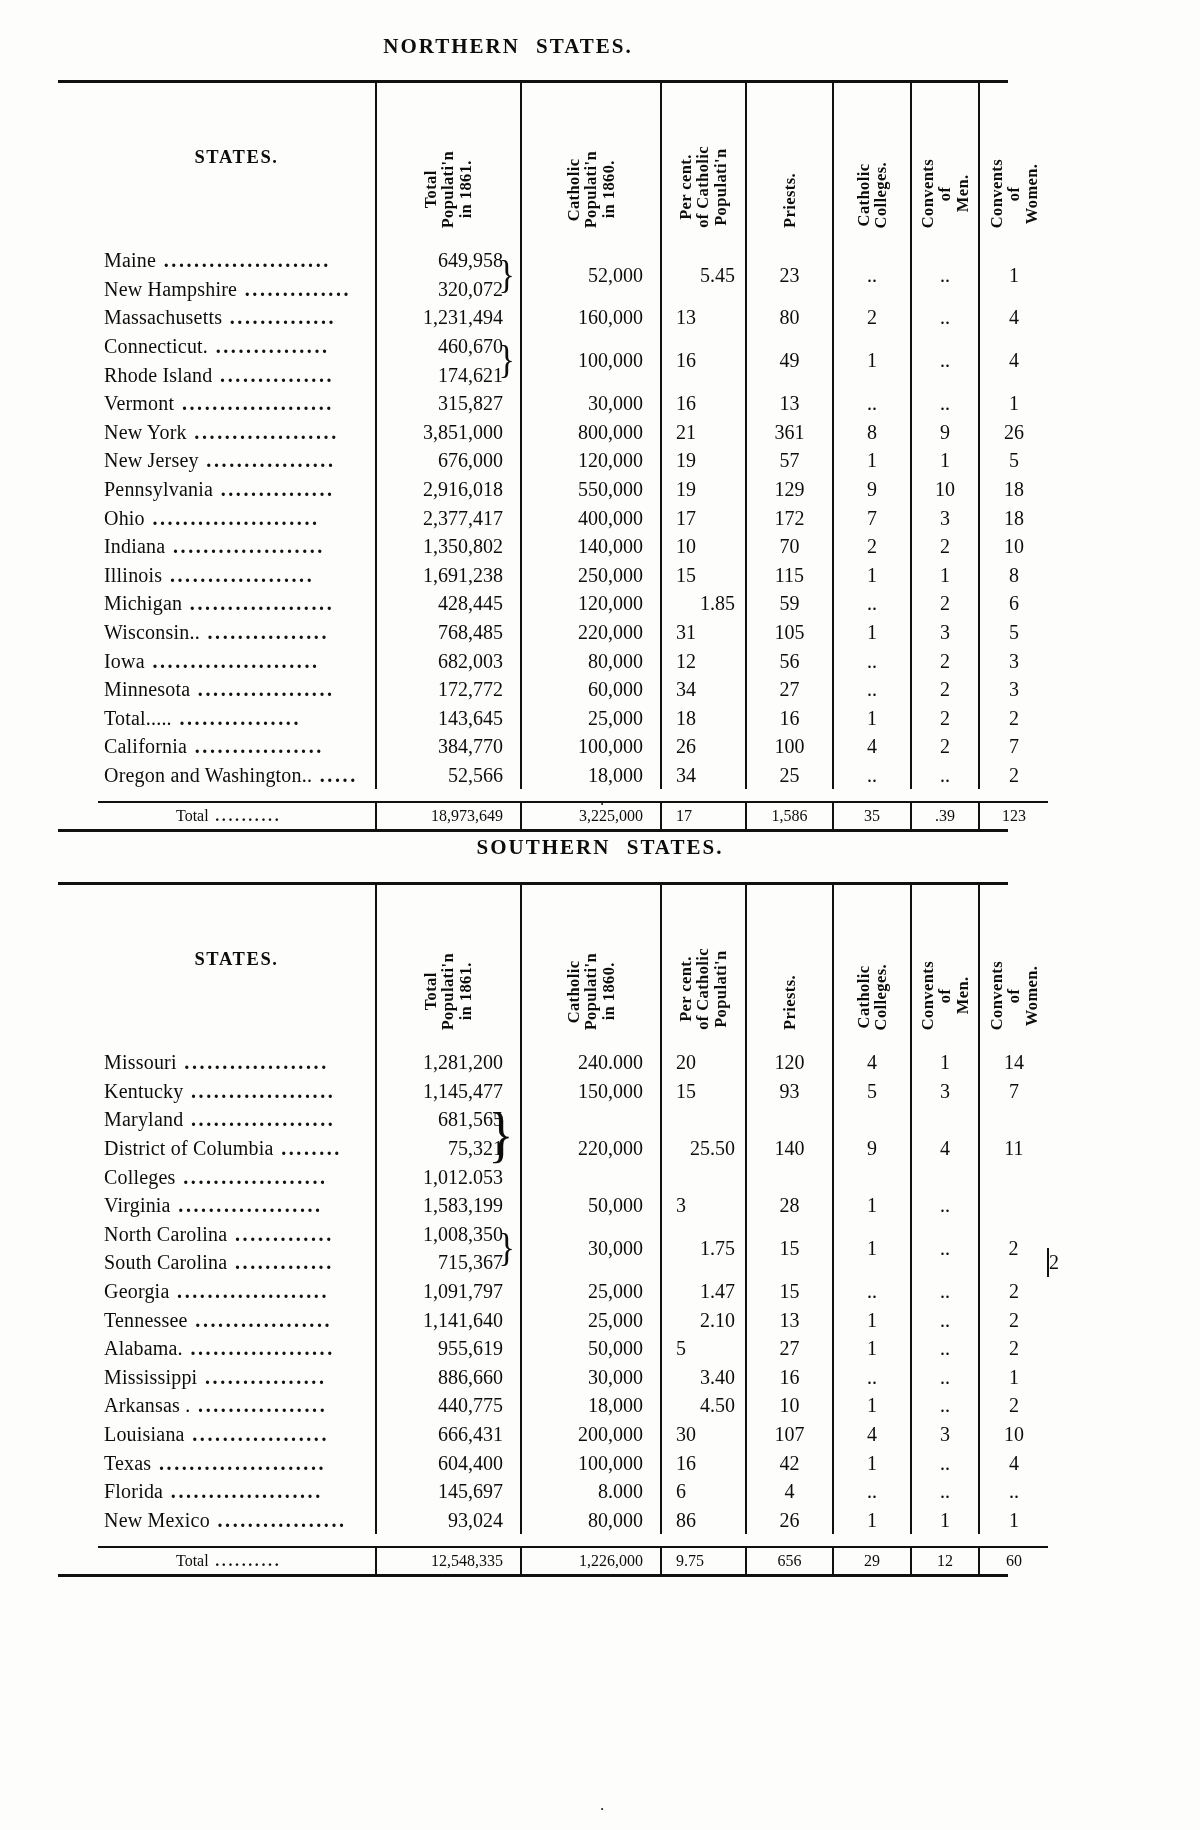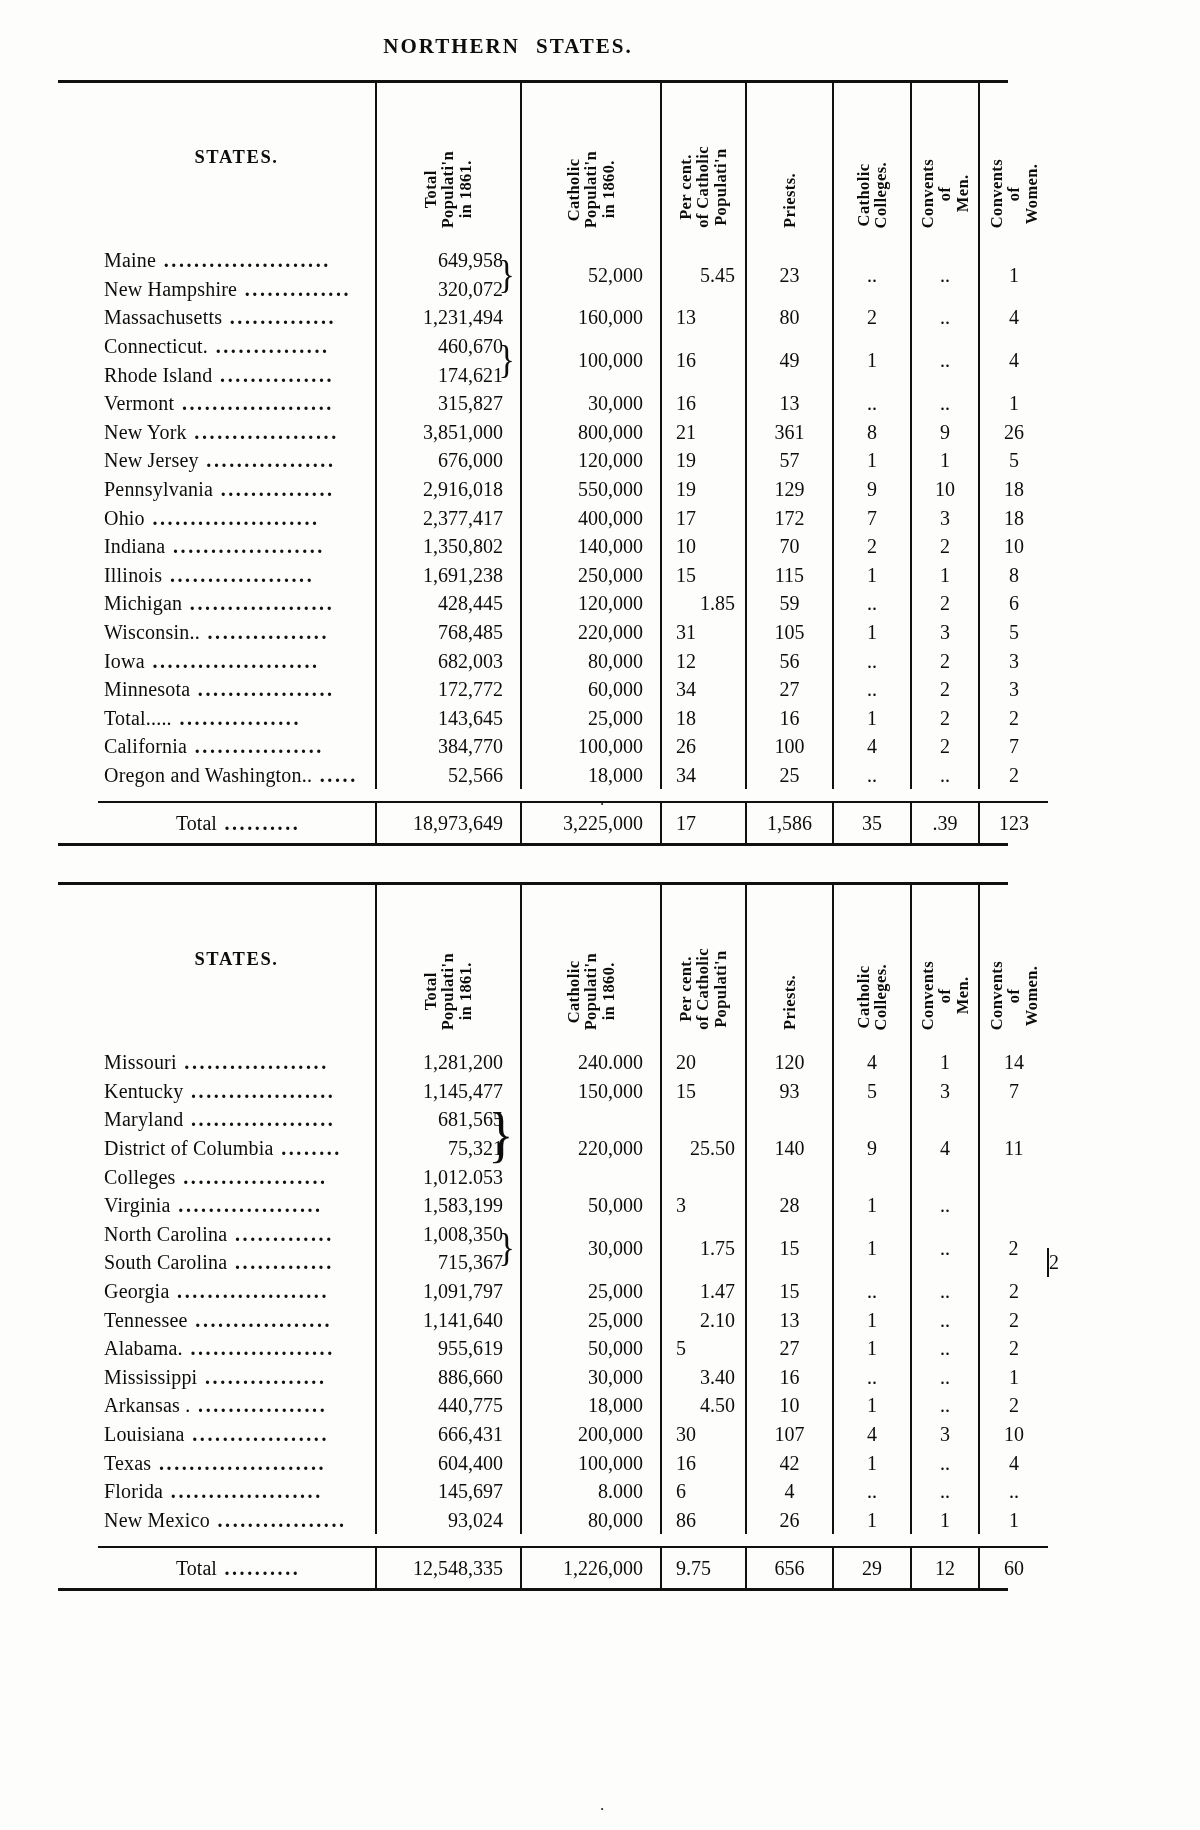--- a/index.html
+++ b/index.html
@@ -152,22 +152,22 @@
     font-size: 40px;
     line-height: 0;
     font-family: "Liberation Serif", "DejaVu Serif", serif;
   }
   .brace-tall {
     font-size: 62px;
   }
 
   
   .total-row td {
-    height: 40px;
-    font-size: 20px;
+    height: 26px;
+    font-size: 16px;
     padding-top: 6px;
   }
   .total-label {
     padding-left: 6px !important;
     white-space: nowrap;
   }
   .total-word {
     margin-left: 72px;
   }
 
@@ -456,20 +456,21 @@
             <td class="c-ctr vsep">.39</td>
             <td class="c-ctr vsep">123</td>
           </tr>
         </tbody>
     </table>
     <div class="rule-heavy"></div>
   </div>
 
   <div class="mid-dot" style="top:790px;">.</div>
 
+  <div class="section-title" style="position:absolute; left:0; top:835px; width:1200px;">SOUTHERN   STATES.</div>
 
   <div class="tbl-wrap" style="top:882px;">
     <div class="rule-heavy"></div>
     <table class="stats">
       <colgroup>
         <col style="width:278px">
         <col style="width:145px">
         <col style="width:140px">
         <col style="width:85px">
         <col style="width:87px">

